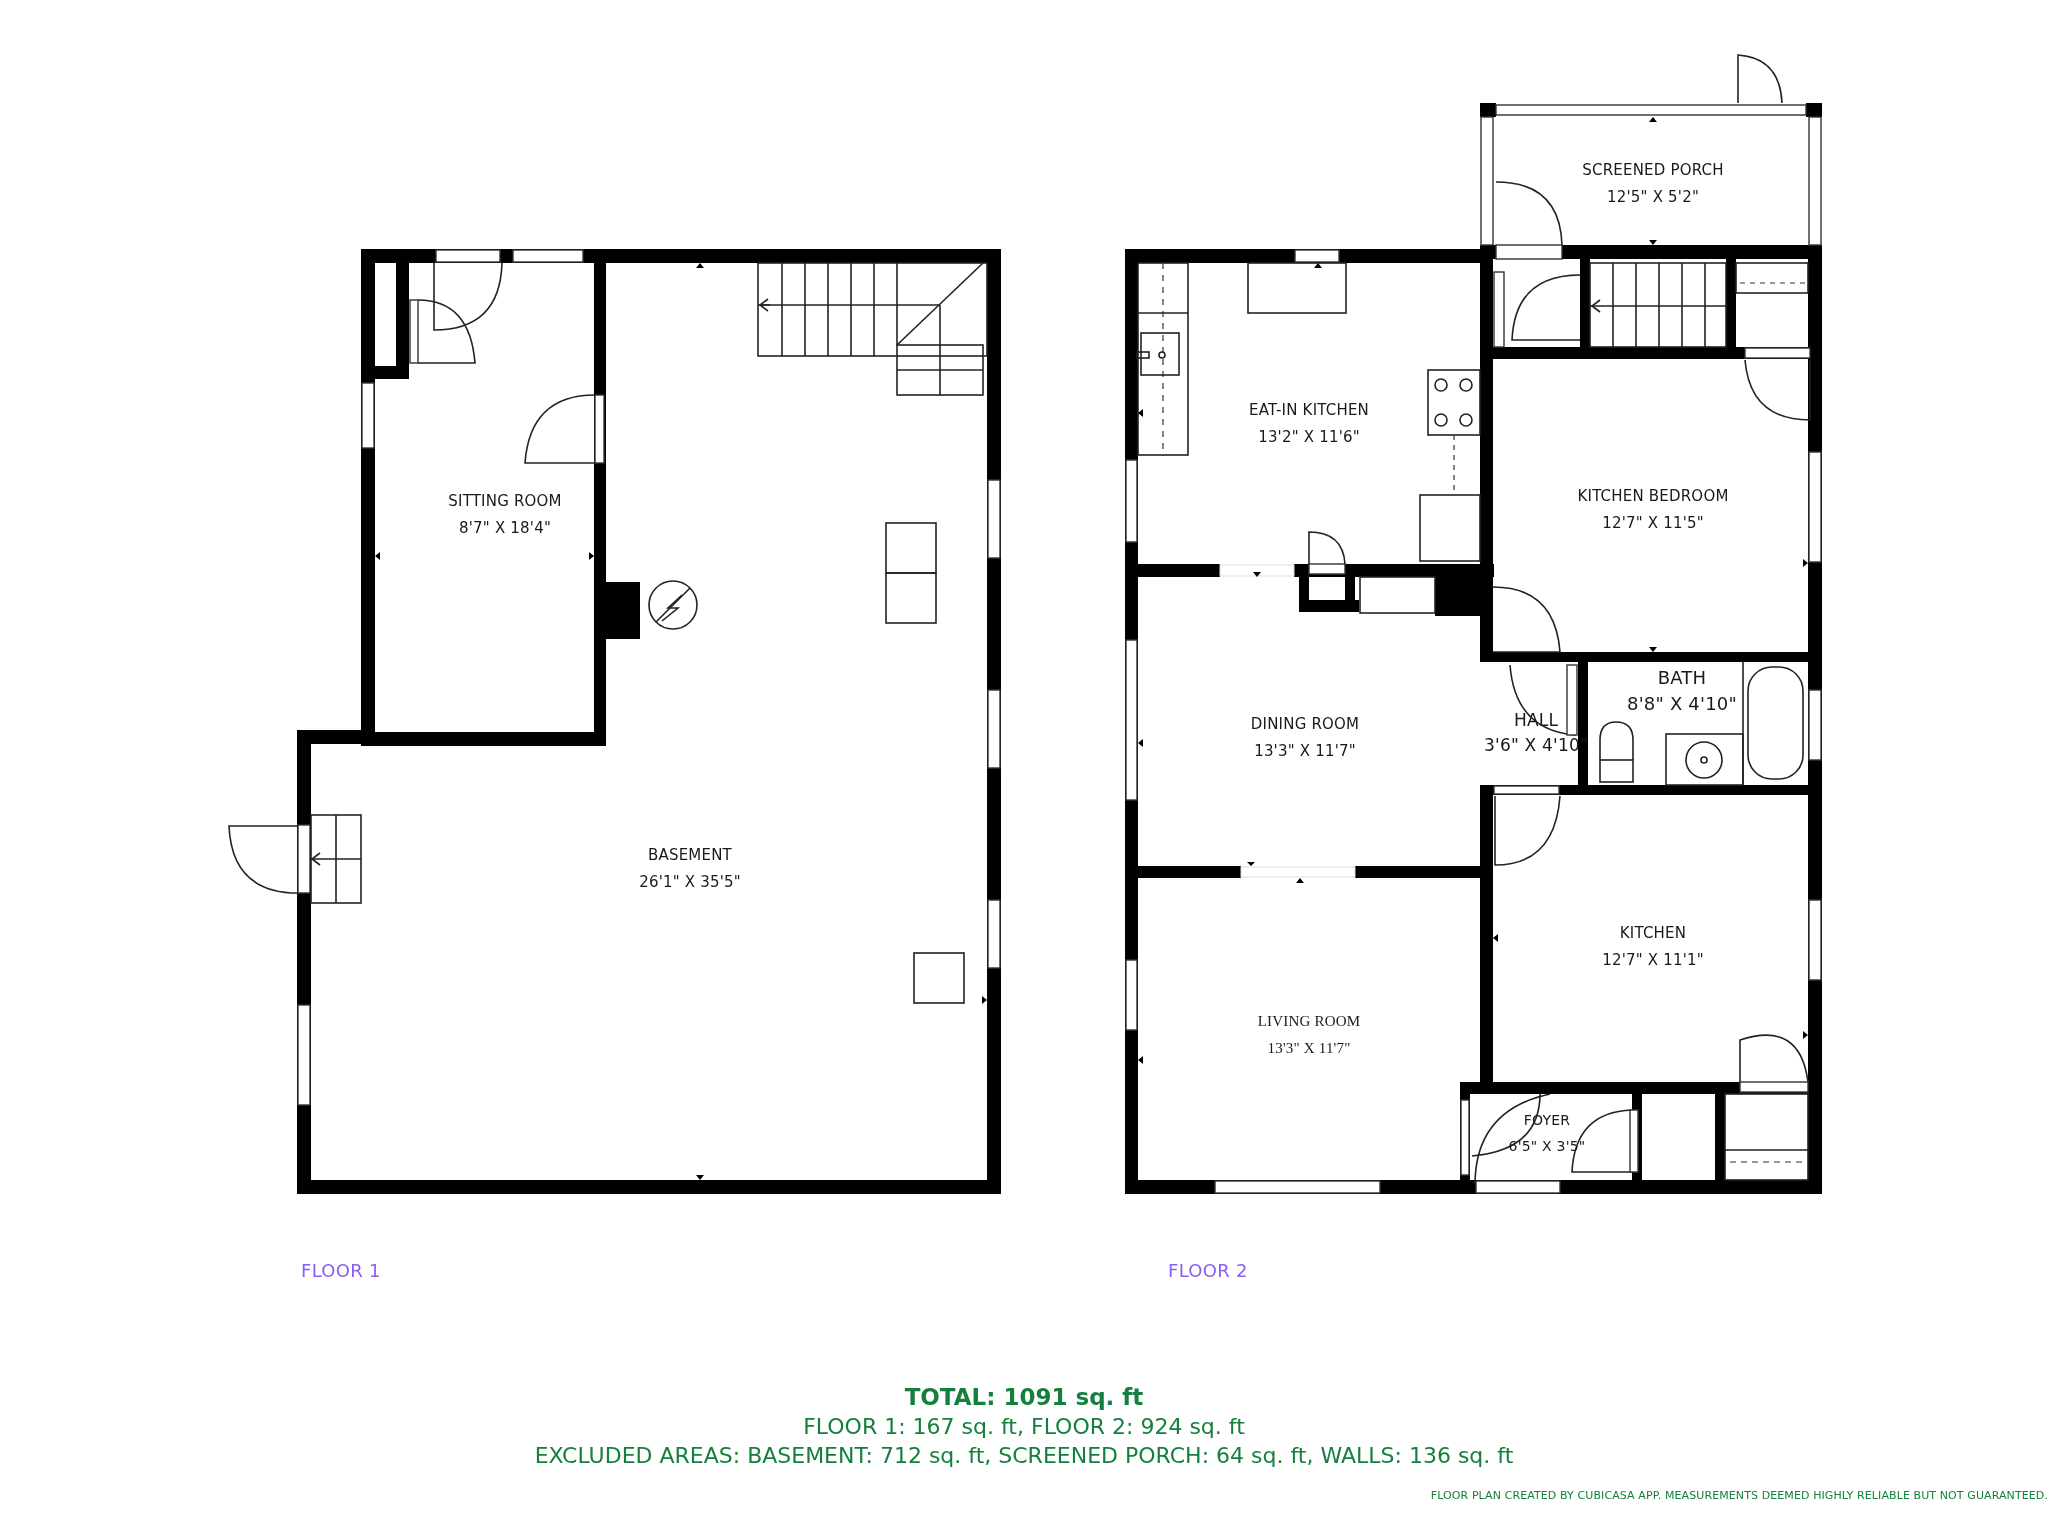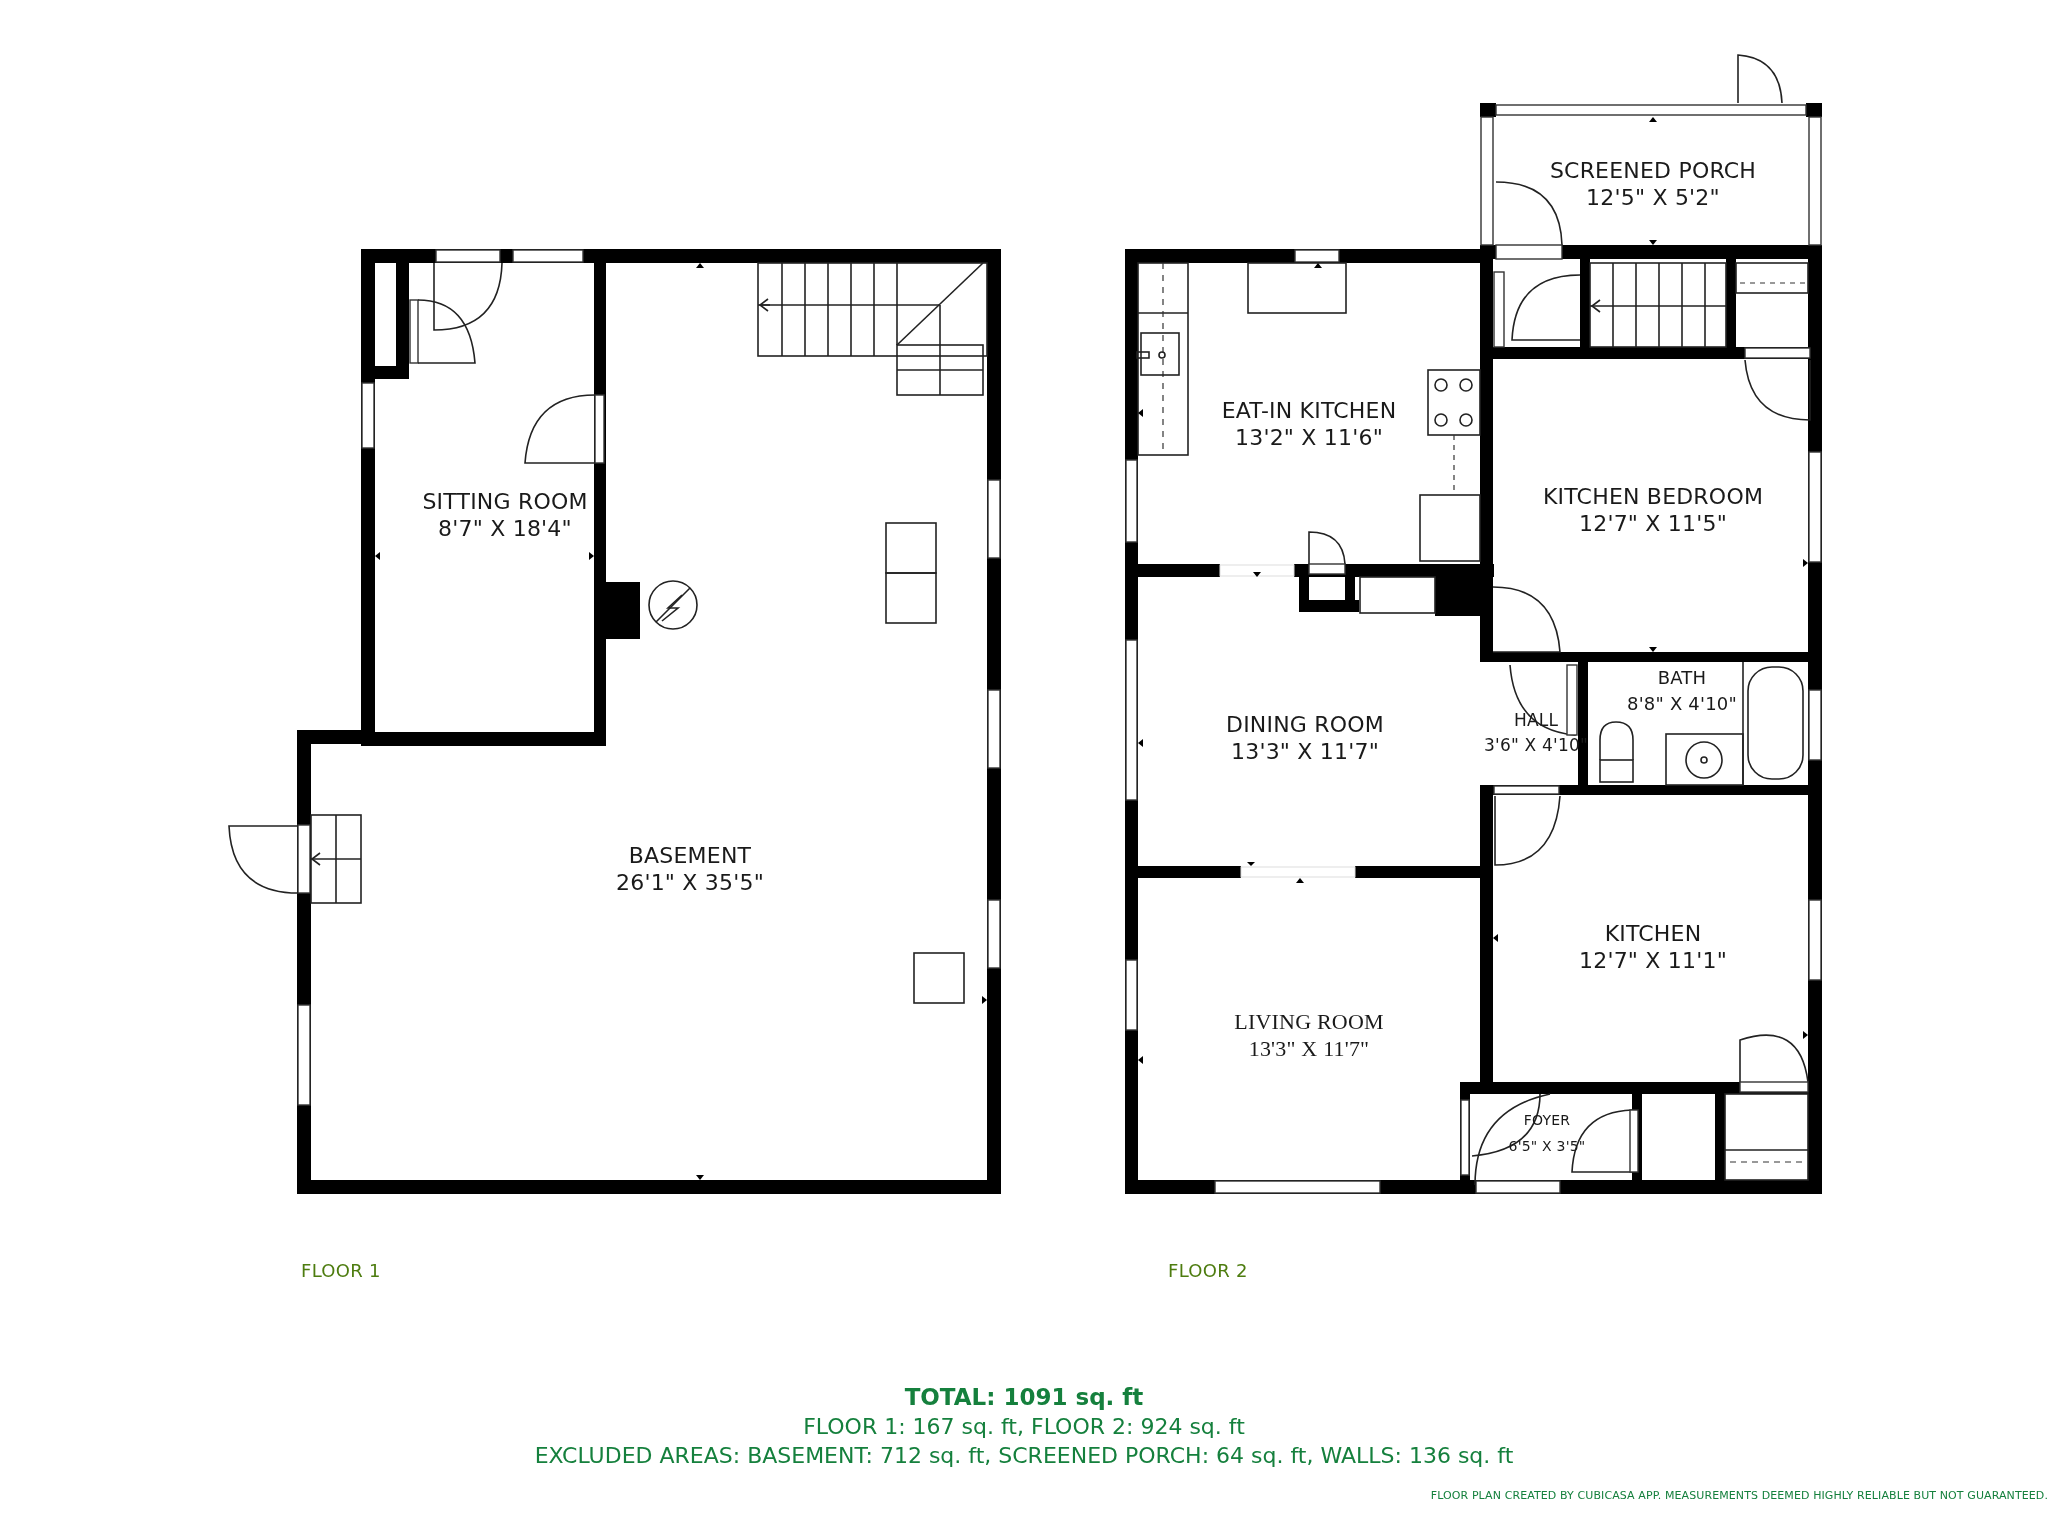--- a/index.html
+++ b/index.html
@@ -1,21 +1,21 @@
 <!DOCTYPE html>
 <html><head>
 <meta charset="utf-8">
 <style>
   html, body { margin:0; padding:0; background:#ffffff; }
   body { width:2048px; height:1536px; position:relative; overflow:hidden;
          font-family:"DejaVu Sans", "Liberation Sans", sans-serif; color:#111; }
   #plan { position:absolute; left:0; top:0; }
   .room-label { position:absolute; text-align:center; transform:translate(-50%,-50%);
-                font-size:22px; line-height:27px; color:#1a1a1a; white-space:nowrap; letter-spacing:0.2px; }
-  .floor-label { position:absolute; font-size:18px; color:#4d7c0f; letter-spacing:0.3px; }
+                font-size:15px; line-height:27px; color:#1a1a1a; white-space:nowrap; letter-spacing:0.2px; }
+  .floor-label { position:absolute; font-size:18px; color:#8b5cf6; letter-spacing:0.3px; }
   .summary { position:absolute; left:0; width:2048px; text-align:center; color:#15803d; }
   .sum-total { top:1384px; font-size:23px; font-weight:bold; }
   .sum-floors { top:1414px; font-size:22px; }
   .sum-excluded { top:1443px; font-size:22px; }
   .sum-disclaimer { top:1489px; font-size:11px; letter-spacing:0.1px;text-align:right; }
 </style>
 </head>
 <body>
 
 <svg id="plan" width="2048" height="1536" viewBox="0 0 2048 1536" xmlns="http://www.w3.org/2000/svg">

